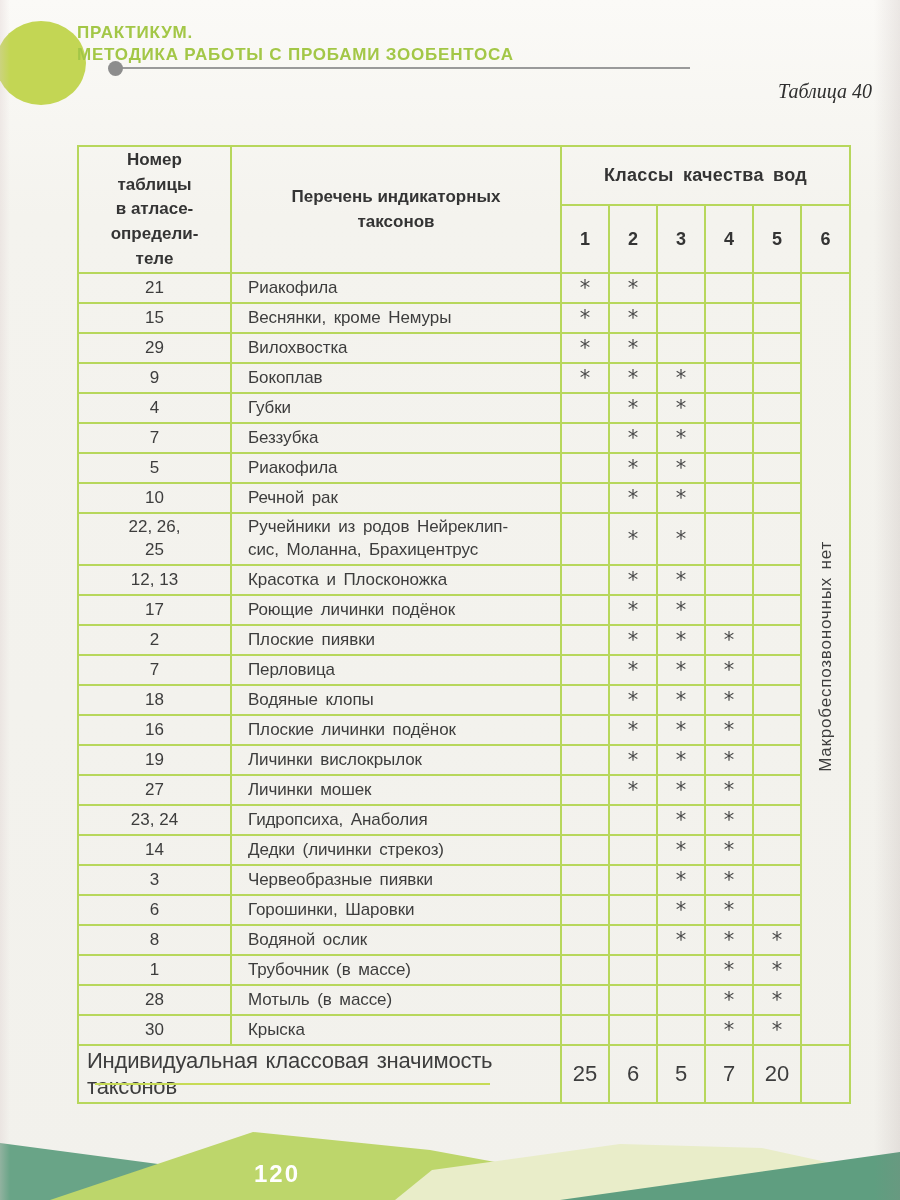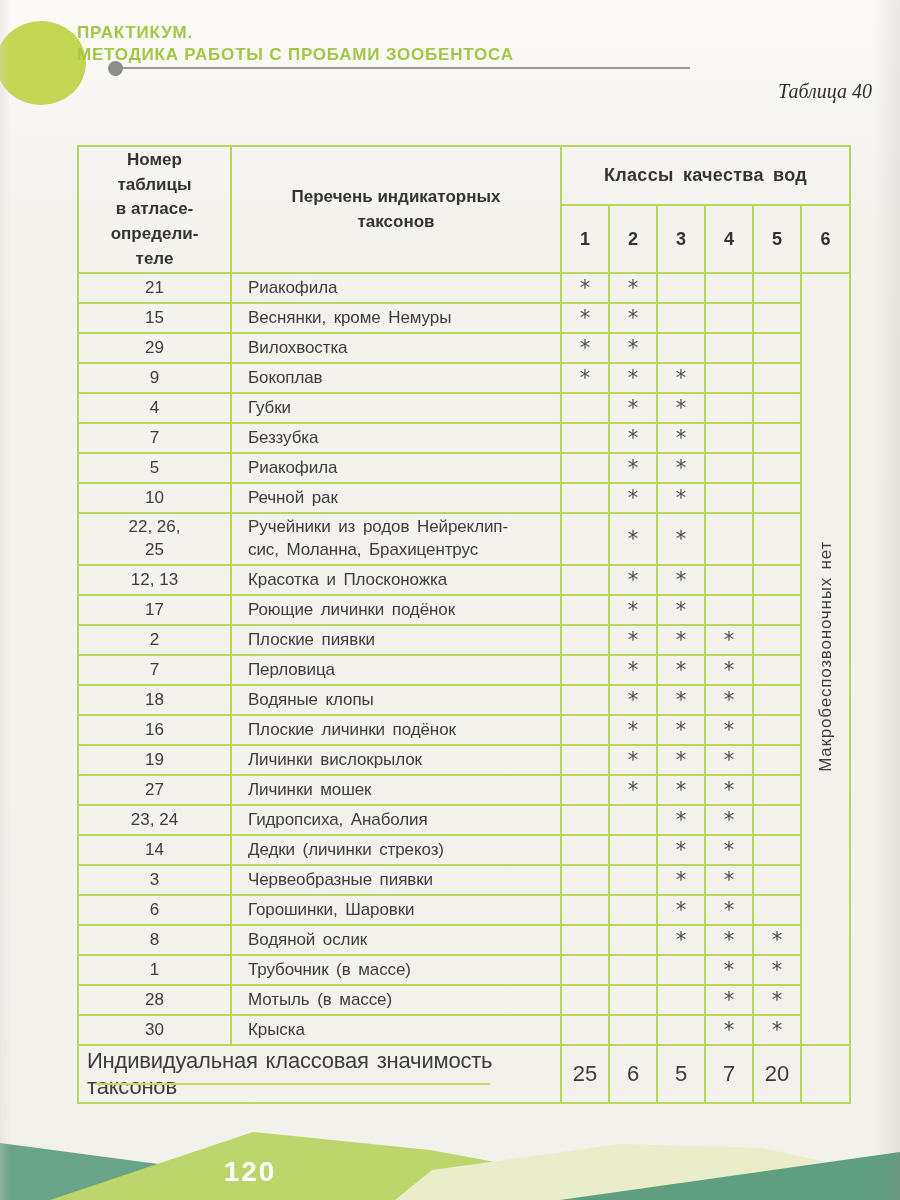--- a/index.html
+++ b/index.html
@@ -51,22 +51,22 @@
   td.f-label{text-align:left;padding:2px 4px 2px 8px;word-spacing:2px;letter-spacing:-0.2px;}
   td.f-val{text-align:center;font-size:18px;}
 
   .rule-foot{position:absolute;left:95px;top:1083px;width:395px;height:2px;background:#c7db55;}
   .footnote{position:absolute;left:96px;top:1096px;width:788px;font-size:17px;
     line-height:1.55;color:#3a3a3a;text-indent:-25px;word-spacing:3.5px;}
   .footnote sup{font-size:12px;}
   .footnote .authors{font-style:italic;}
 
   .banner{position:absolute;left:0;bottom:0;width:900px;height:78px;}
-  .pagenum{position:absolute;left:200px;bottom:12px;width:100px;text-align:center;
-    color:#ffffff;font-weight:bold;font-size:28px;letter-spacing:2px;}
+  .pagenum{position:absolute;left:200px;bottom:12px;width:100px;text-align:right;
+    color:#ffffff;font-weight:bold;font-size:24px;letter-spacing:2px;}
 </style>
 </head>
 <body>
 
 <div class="page">
 
   <div class="circle"></div>
   <div class="rule"></div>
   <div class="dot"></div>
 

